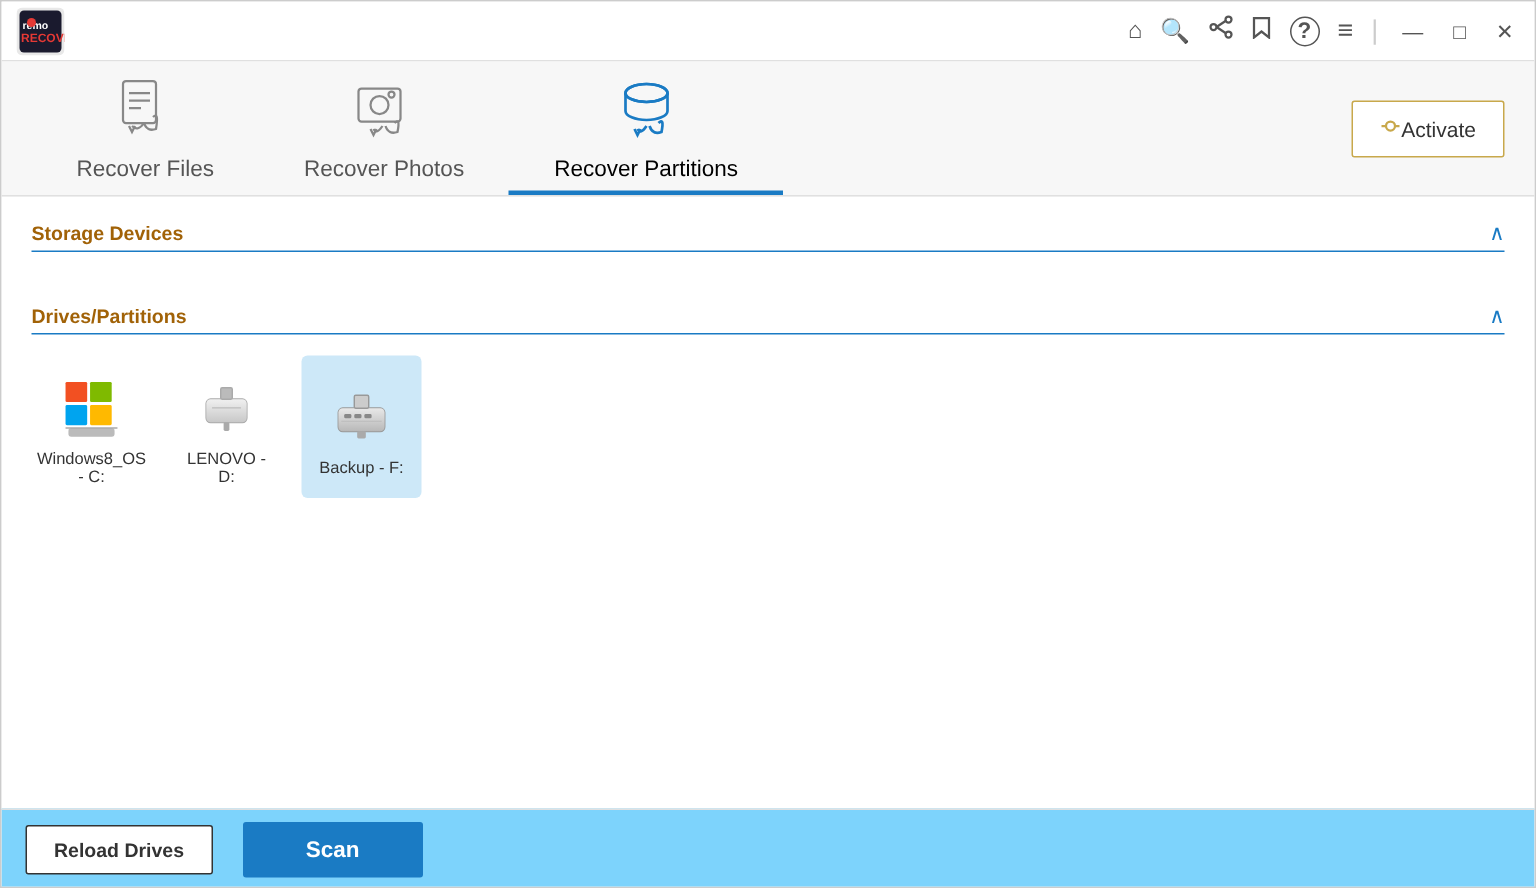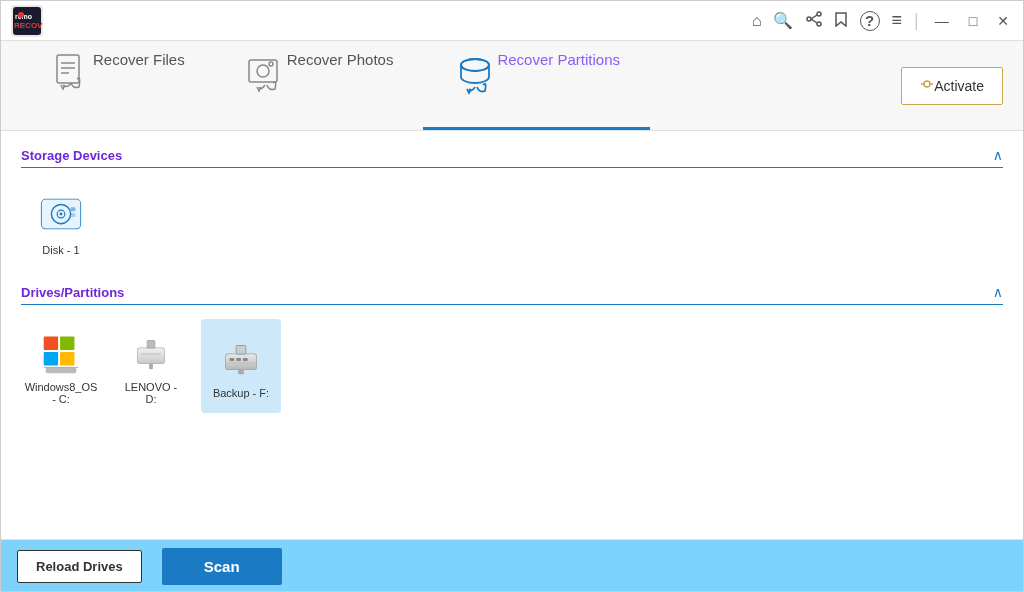--- a/index.html
+++ b/index.html
@@ -58,30 +58,31 @@
       display: flex;
       align-items: center;
       padding: 0 20px;
       background: #f7f7f7;
       border-bottom: 1px solid #e0e0e0;
       height: 90px;
       position: relative;
     }
     .nav-tab {
       display: flex;
-      flex-direction: row;
+      flex-direction: column;
+      align-items: center;
       justify-content: center;
       padding: 10px 30px;
       cursor: pointer;
       color: #555;
       height: 100%;
       position: relative;
     }
     .nav-tab.active {
-      color: #8b5cf6;
+      color: #000000;
       border-bottom: 3px solid #1a7bc4;
     }
     .nav-tab-icon {
       font-size: 32px;
       margin-bottom: 4px;
     }
     .nav-tab-label {
       font-size: 15px;
       font-weight: 500;
     }
@@ -115,21 +116,21 @@
       display: flex;
       align-items: center;
       justify-content: space-between;
       border-bottom: 1.5px solid #1a7bc4;
       padding-bottom: 4px;
       margin-bottom: 10px;
     }
     .section-title {
       font-size: 13px;
       font-weight: 600;
-      color: #6d28d9;
+      color: #a16207;
     }
     .section-chevron {
       color: #1a7bc4;
       font-size: 14px;
       cursor: pointer;
     }
     .items-grid {
       display: flex;
       flex-wrap: wrap;
       gap: 10px;
@@ -310,34 +311,20 @@
 <div class="main-content">
 
   <div class="section">
     <div class="section-header">
       <span class="section-title">Storage Devices</span>
       <span class="section-chevron">∧</span>
     </div>
     <div class="items-grid">
 
 
-      <div class="drive-item">
-        <div class="hdd-icon">
-          <svg width="52" height="52" viewBox="0 0 52 52" fill="none" xmlns="http://www.w3.org/2000/svg">
-            <rect x="6" y="10" width="40" height="30" rx="4" stroke="#1a7bc4" stroke-width="1.8" fill="none"></rect>
-            <rect x="6" y="10" width="40" height="30" rx="4" fill="#e8f4fd"></rect>
-            <ellipse cx="26" cy="25" rx="10" ry="10" stroke="#1a7bc4" stroke-width="1.5" fill="none"></ellipse>
-            <ellipse cx="26" cy="25" rx="4" ry="4" stroke="#1a7bc4" stroke-width="1.2" fill="none"></ellipse>
-            <circle cx="26" cy="25" r="1.5" fill="#1a7bc4"></circle>
-            <rect x="36" y="18" width="5" height="4" rx="1" fill="#1a7bc4" opacity="0.5"></rect>
-            <rect x="36" y="24" width="5" height="4" rx="1" fill="#1a7bc4" opacity="0.3"></rect>
-          </svg>
-        </div>
-        <span class="drive-item-label">Disk - 1</span>
-      </div>
 
     </div>
   </div>
 
   <div class="section">
     <div class="section-header">
       <span class="section-title">Drives/Partitions</span>
       <span class="section-chevron">∧</span>
     </div>
     <div class="items-grid">

